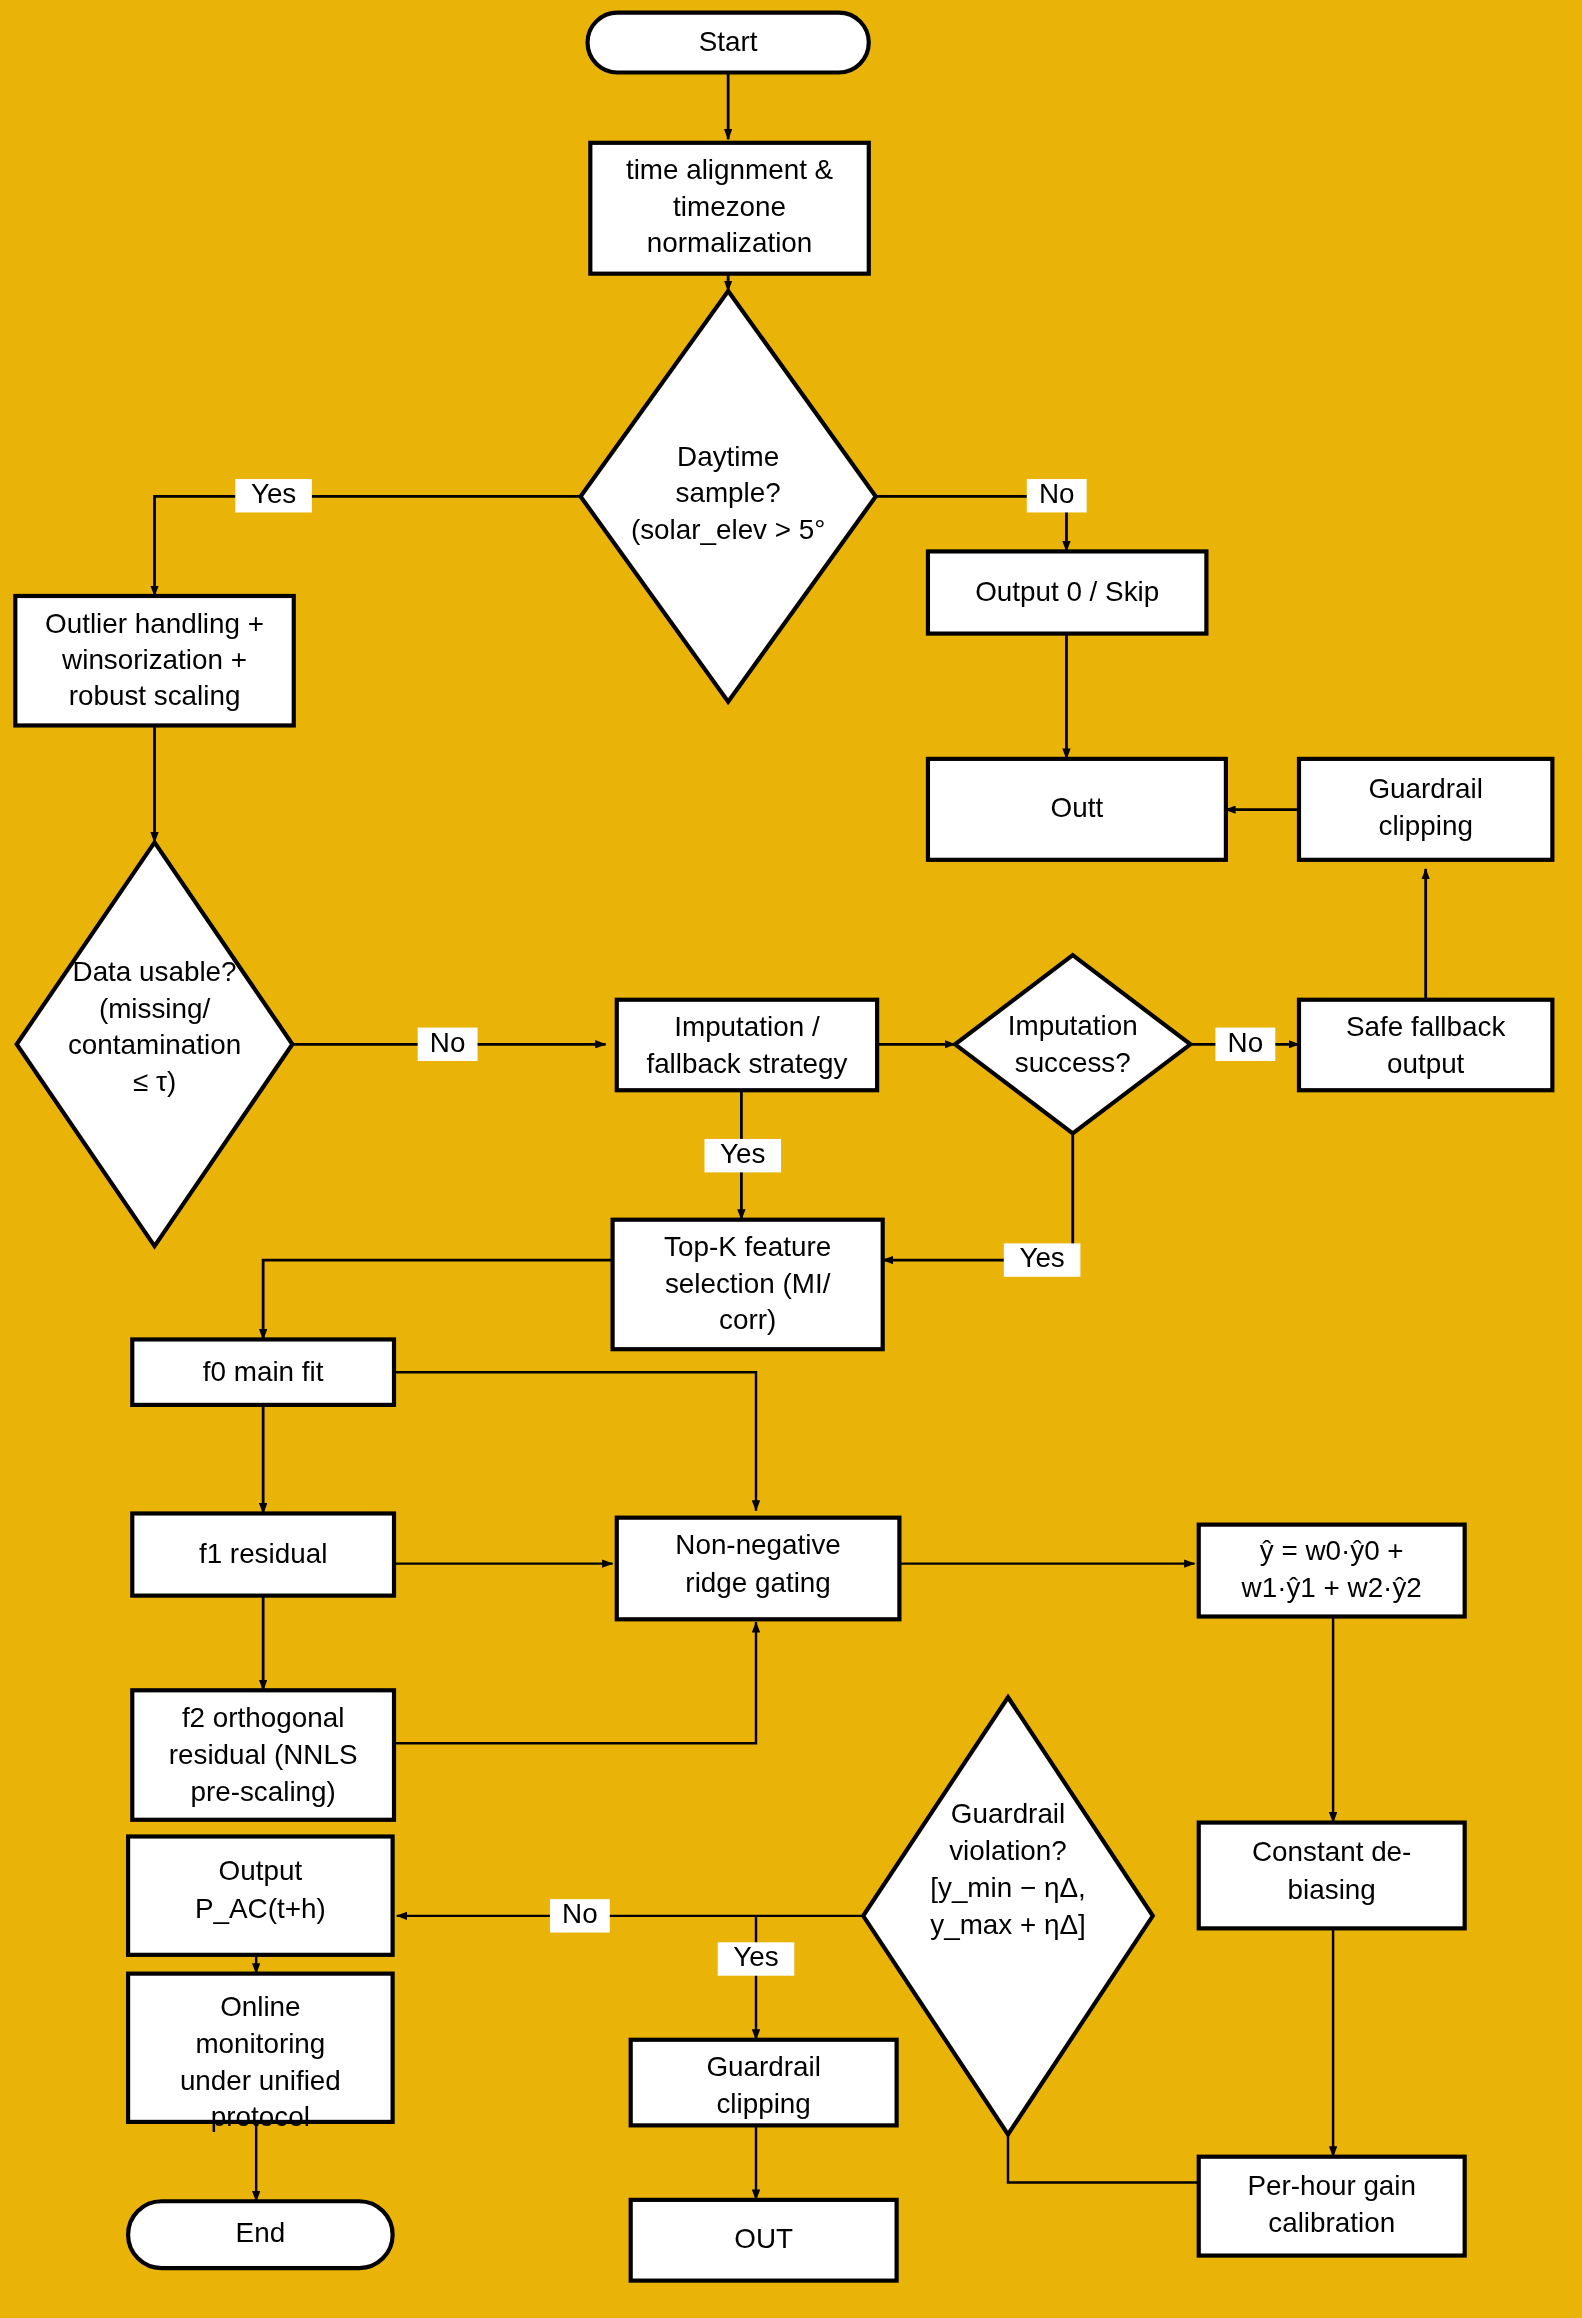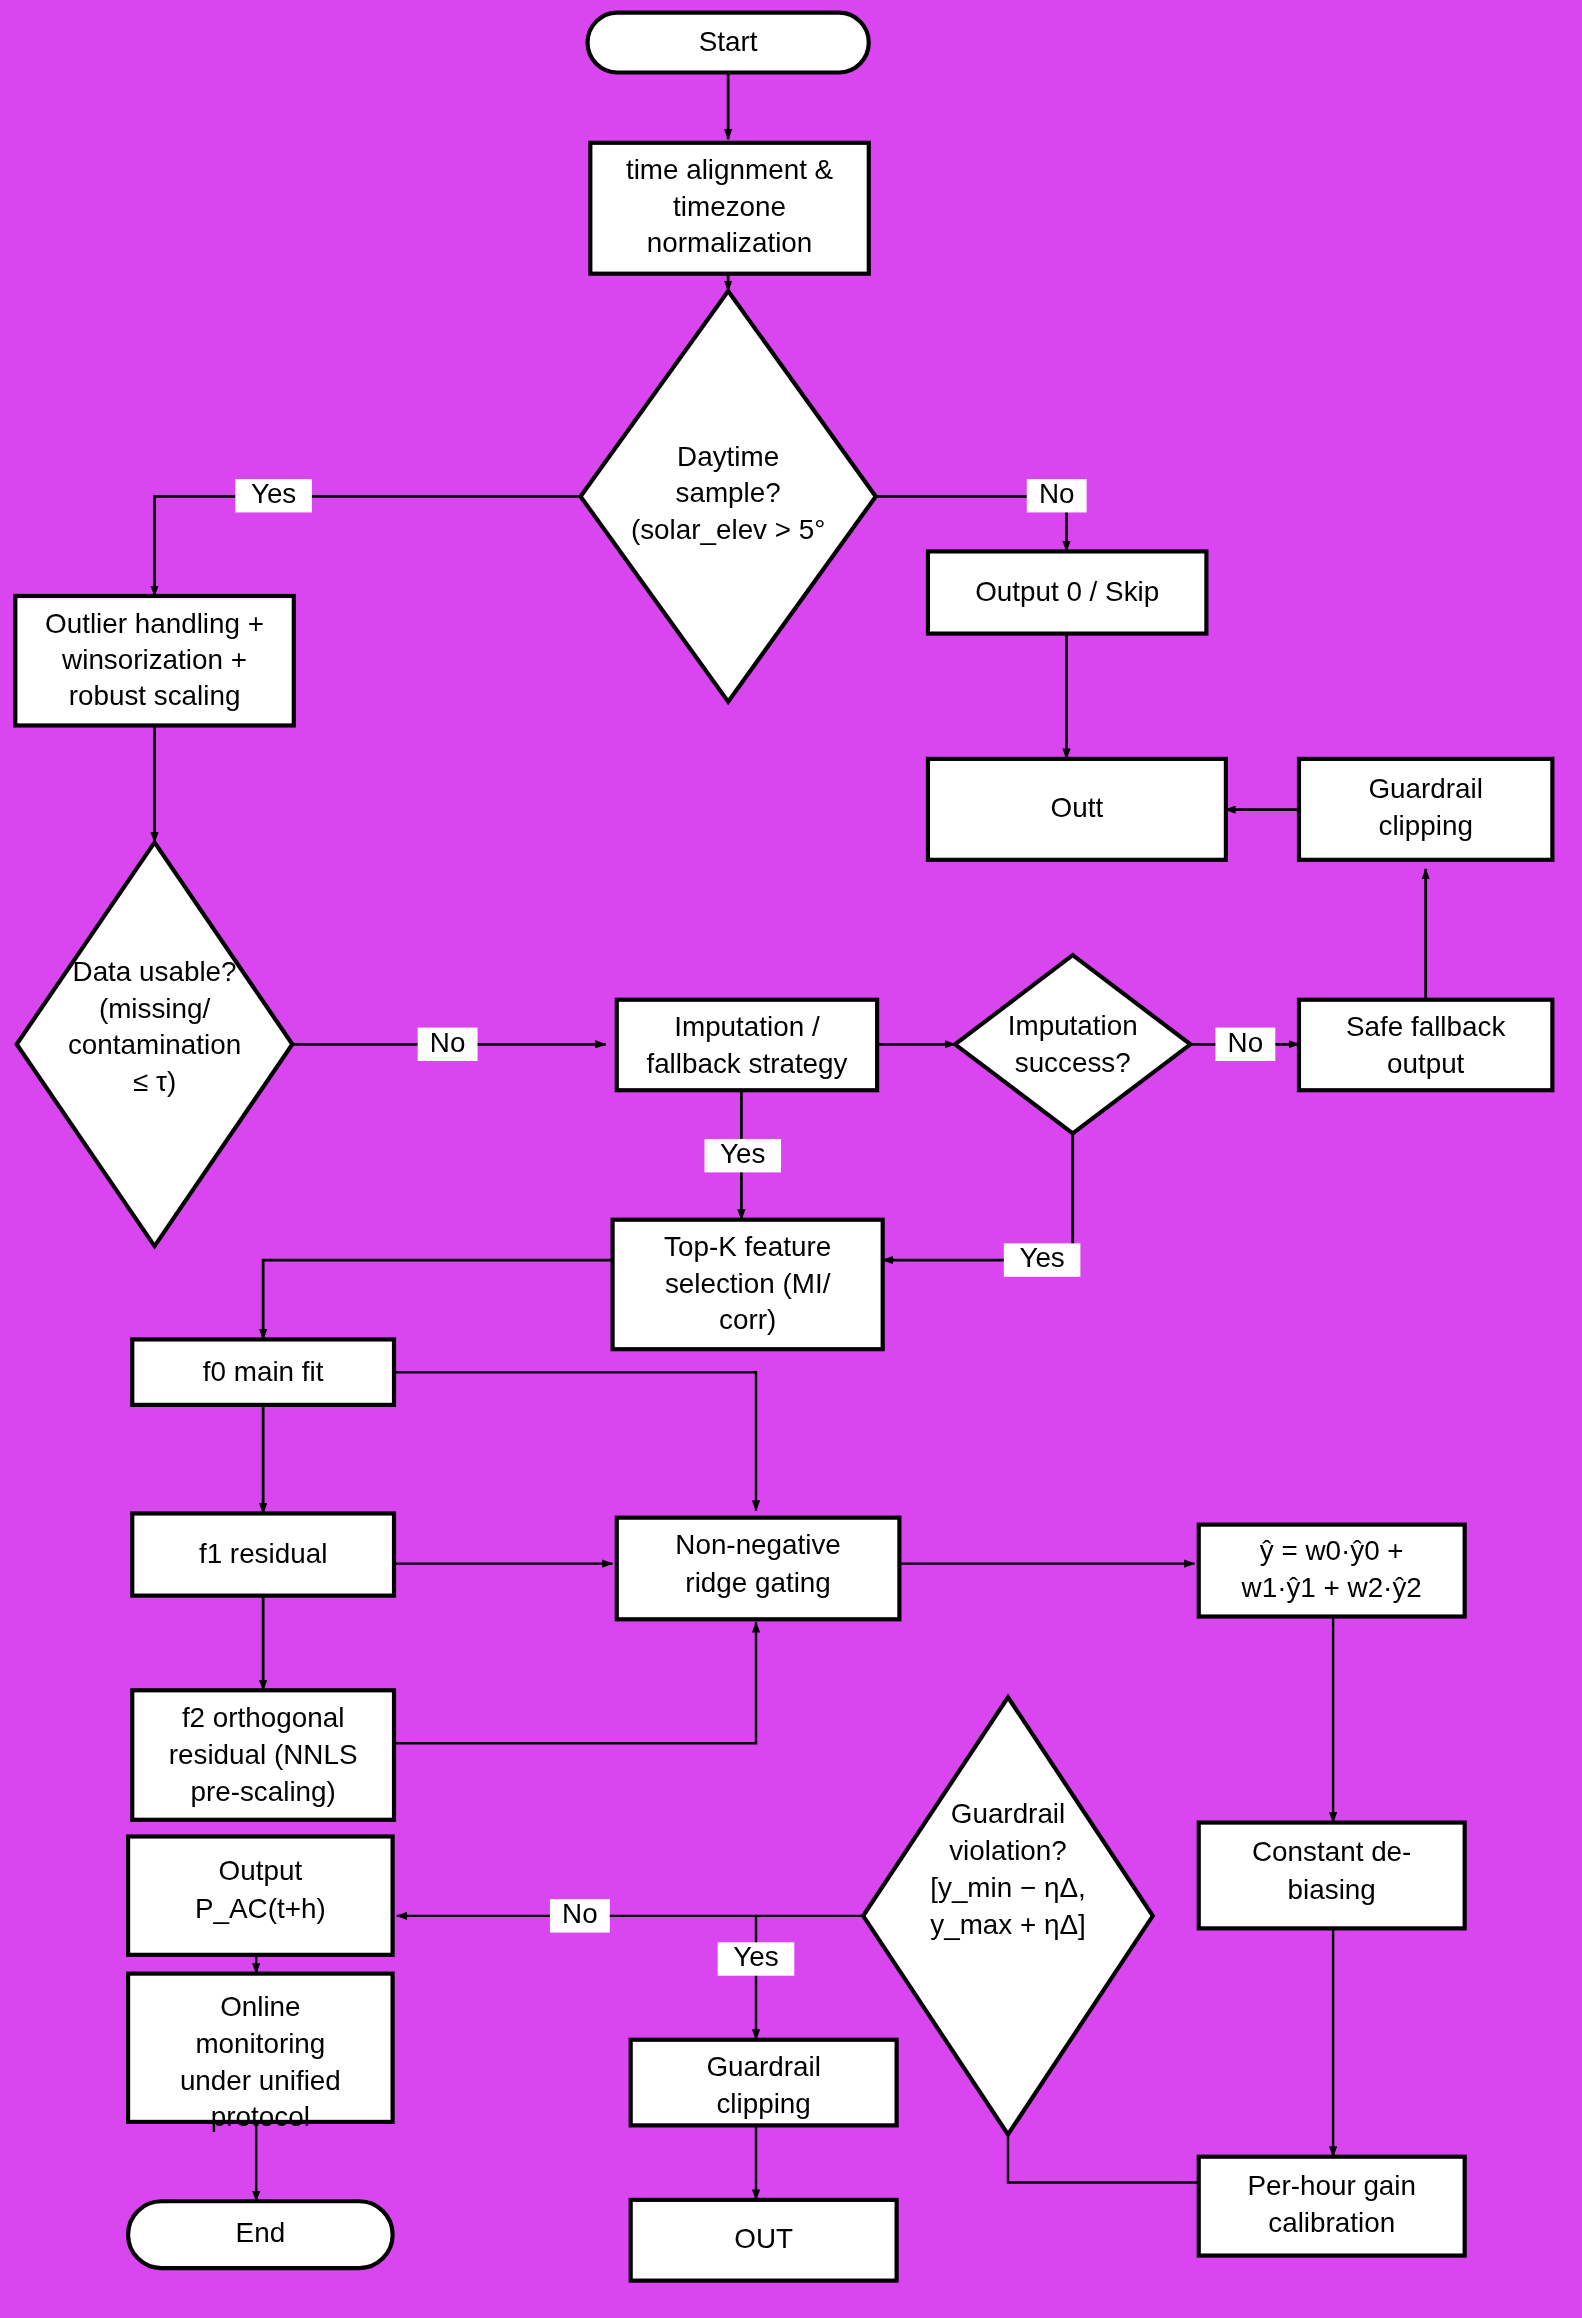--- a/index.html
+++ b/index.html
@@ -1,17 +1,17 @@
 <!DOCTYPE html>
 <html style="font-size:11px"><head>
 <meta charset="utf-8">
 <style>
   html,body{margin:0;padding:0;background:#ffffff;}
   body{font-family:"Liberation Sans", sans-serif;}
-  #stage{position:relative;width:1583px;height:2319px;background:#d946ef;overflow:hidden;}
+  #stage{position:relative;width:1583px;height:2319px;background:#eab308;overflow:hidden;}
   svg#fc{position:absolute;inset:0;width:1583px;height:2319px;display:block;}
   .shape{fill:#ffffff;stroke:#000000;stroke-width:6;}
   .conn{stroke:#000000;stroke-width:4;fill:none;}
   .conn-thin{stroke:#000000;stroke-width:3.5;fill:none;}
   text{font-family:"Liberation Sans", sans-serif;fill:#000000;}
   .nodelbl{font-size:40px;text-anchor:middle;dominant-baseline:middle;}
   .edgelbl{font-size:40px;text-anchor:middle;dominant-baseline:middle;}
 </style>
 </head>
 <body>

